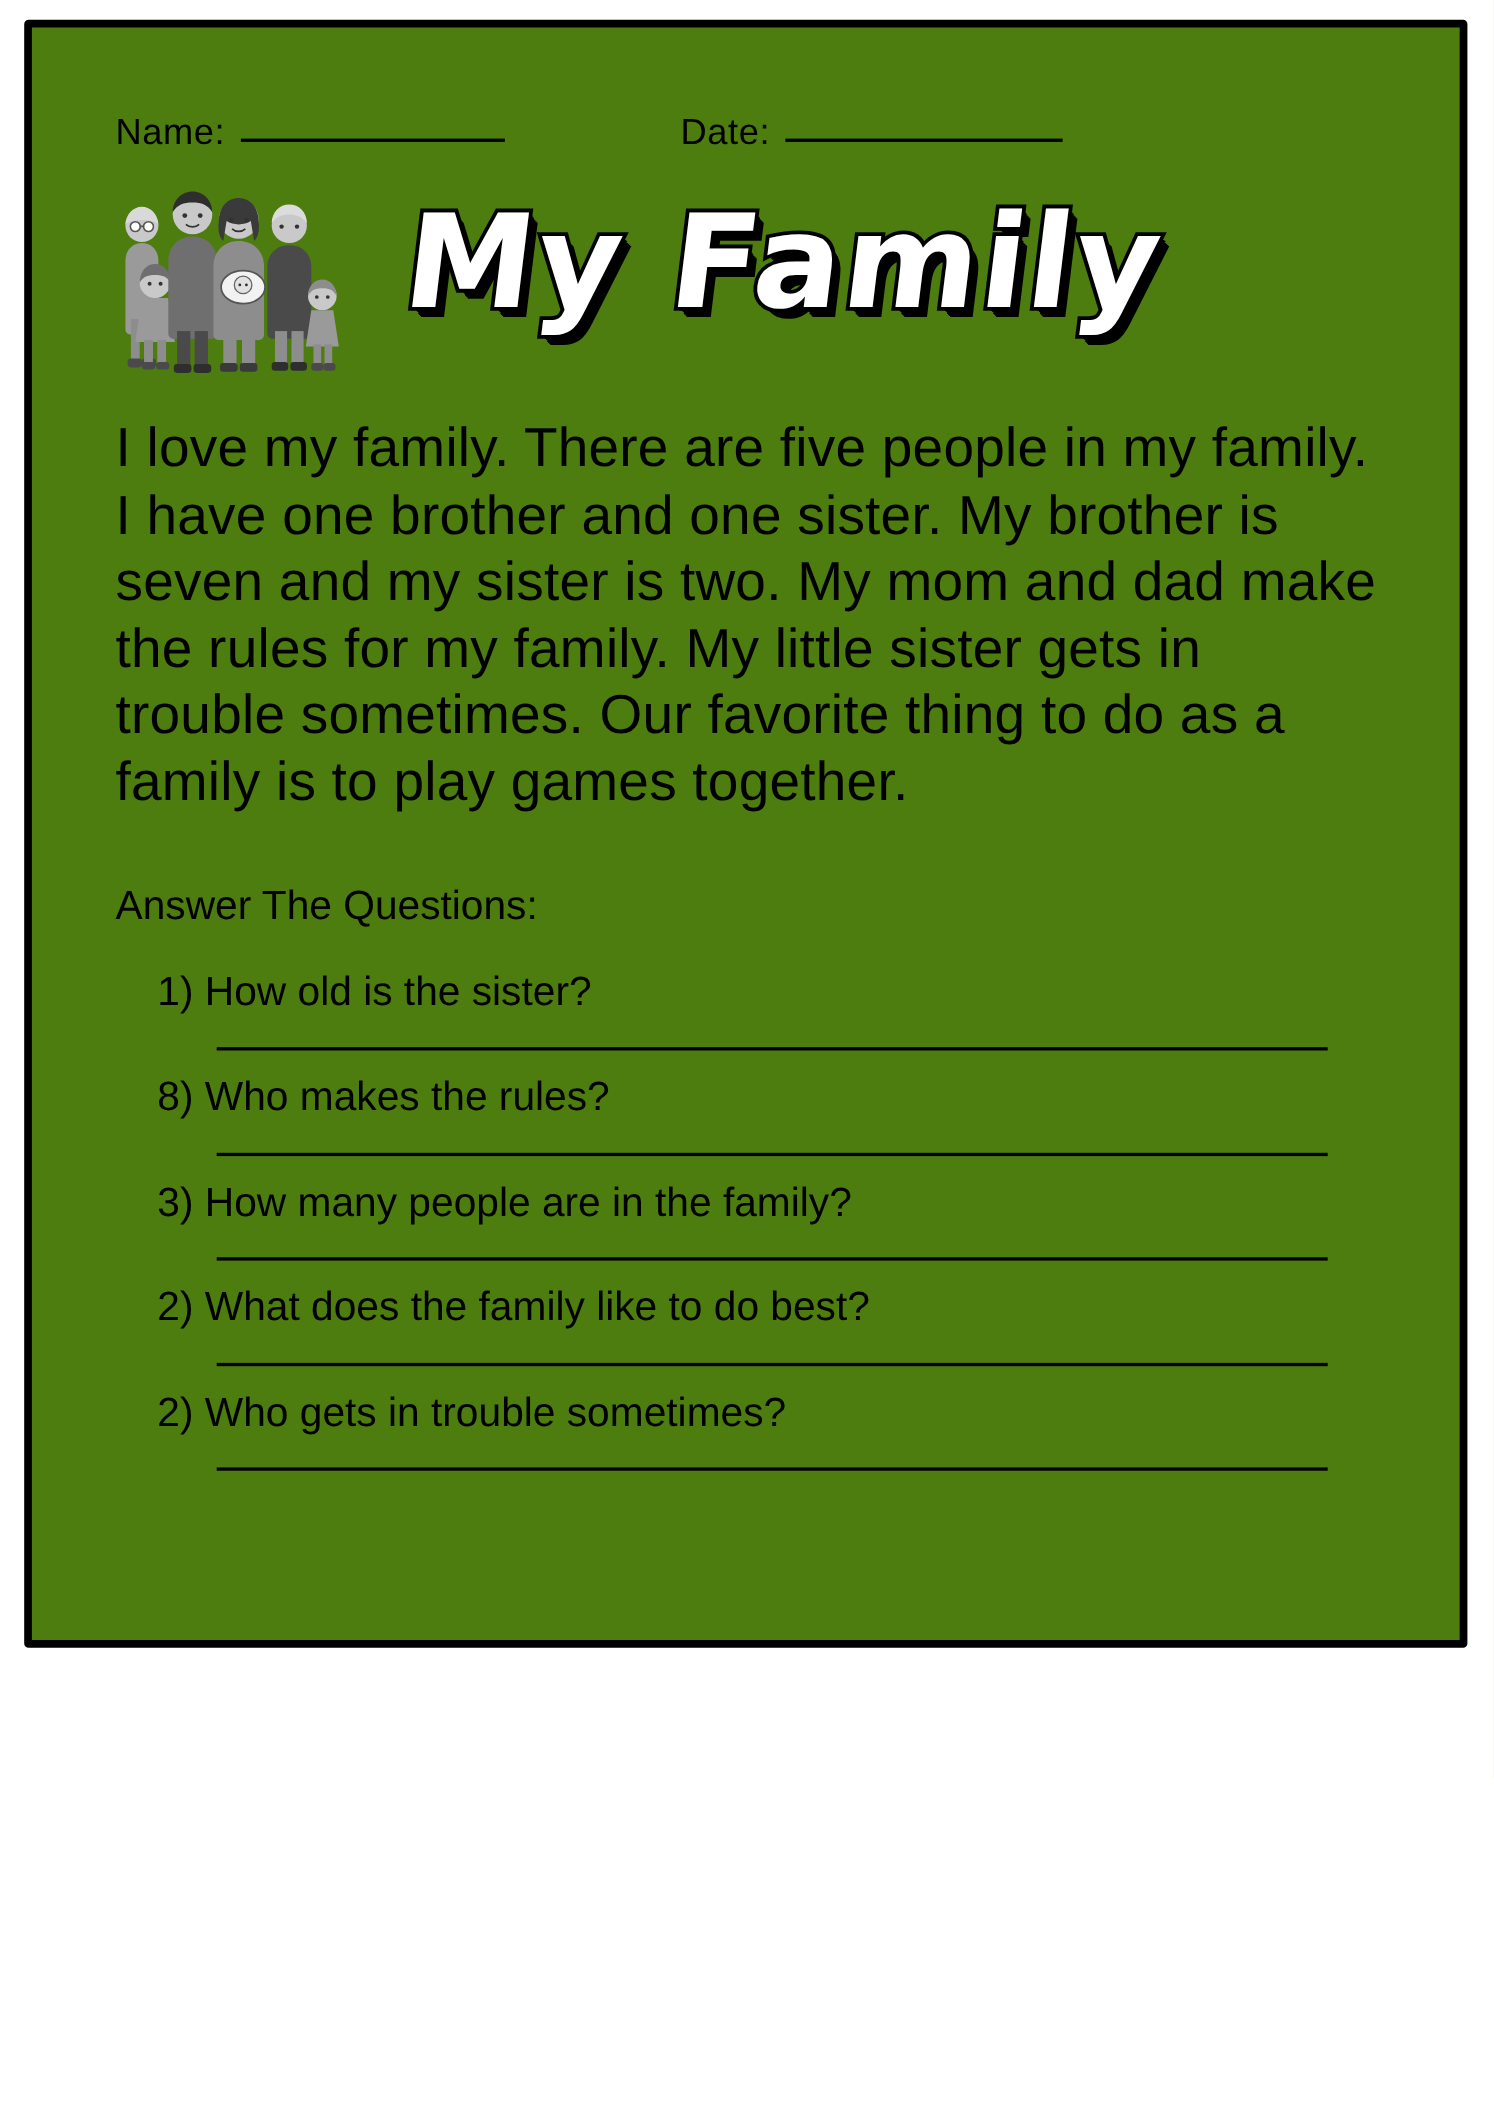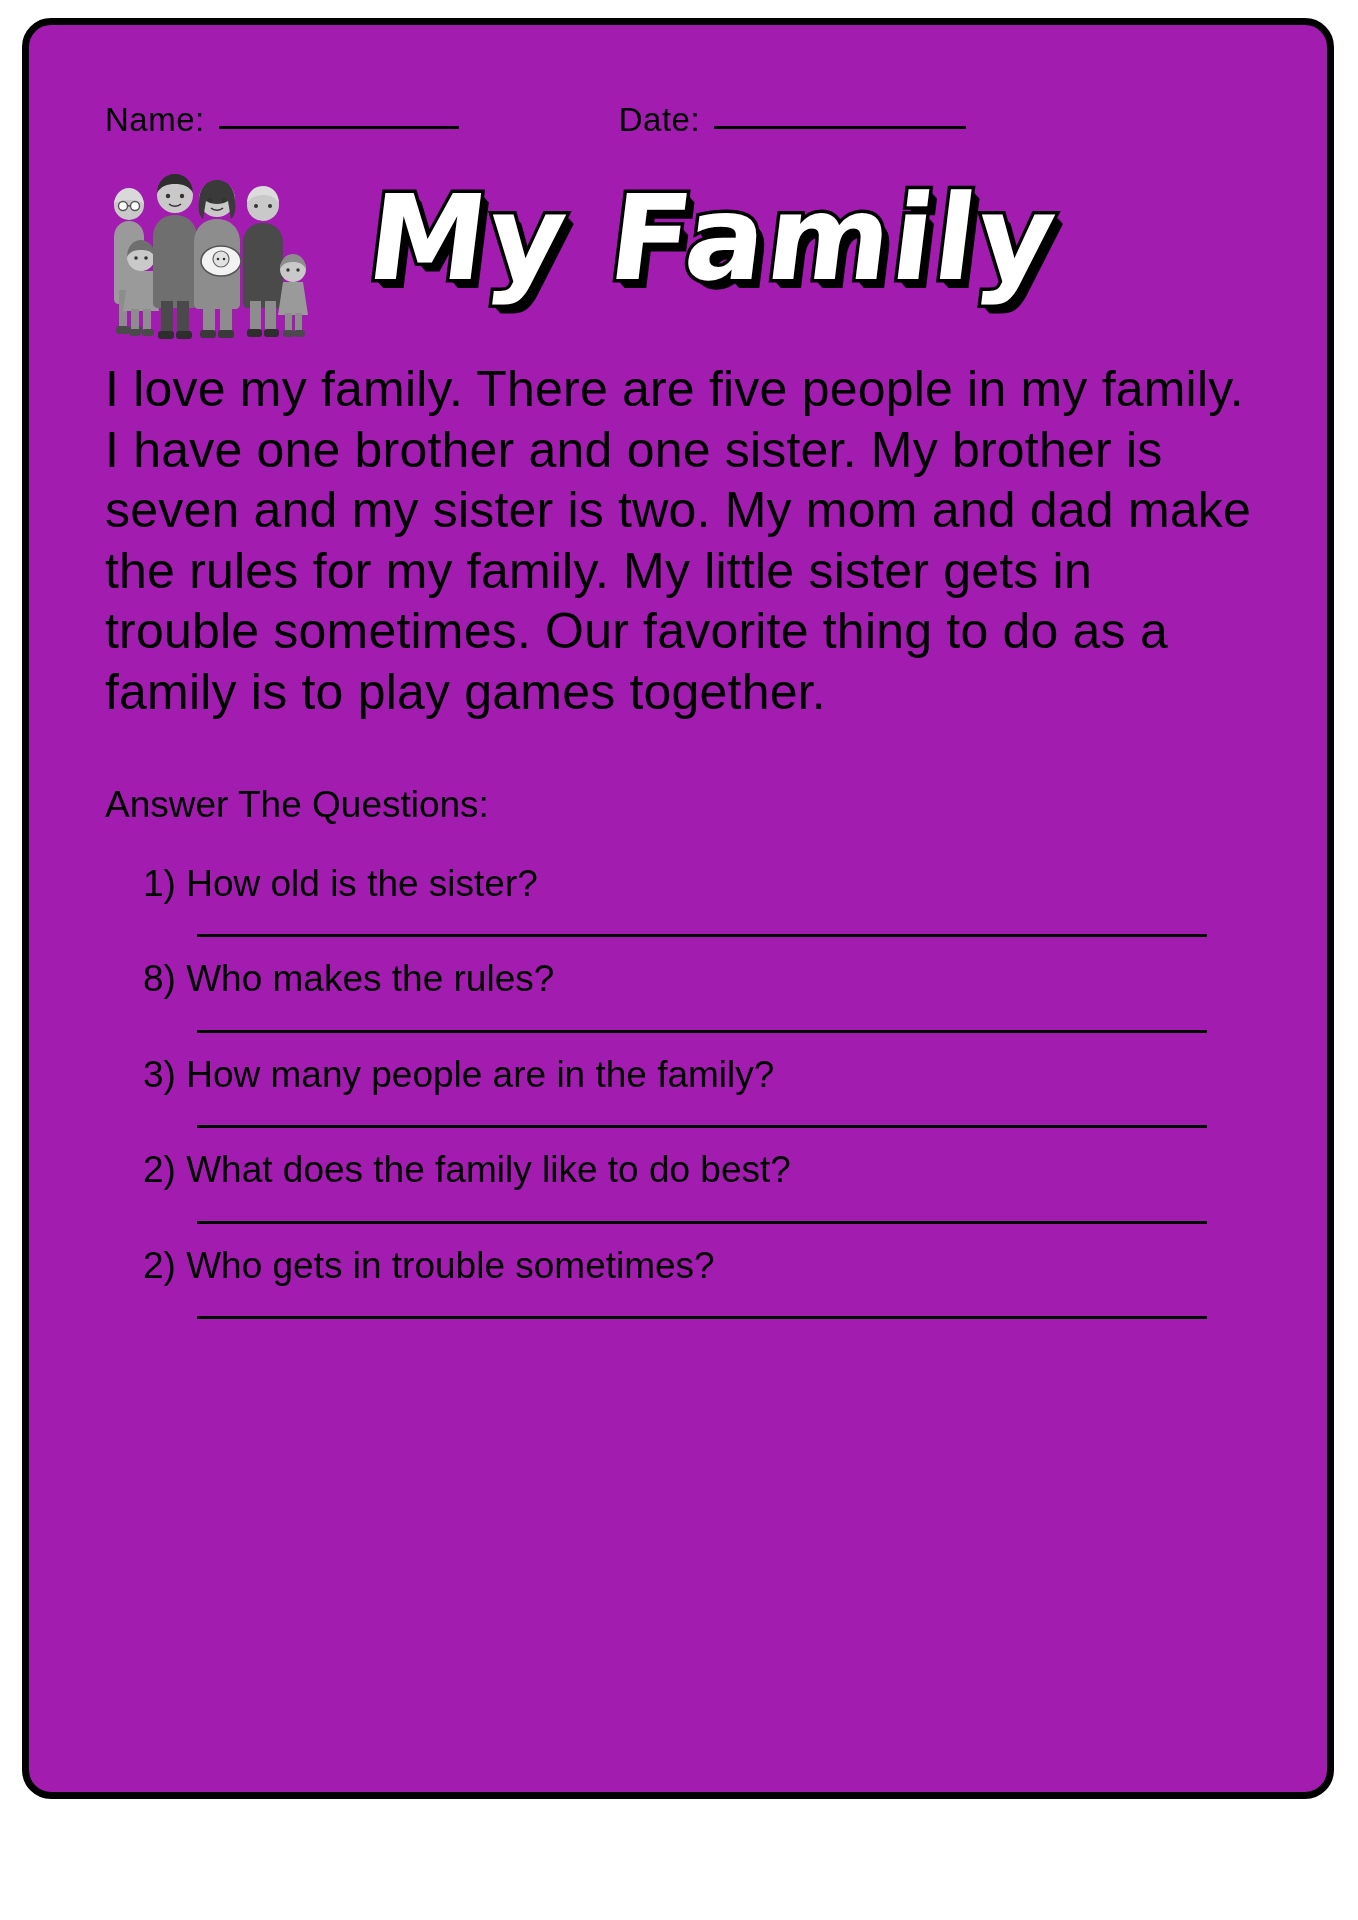--- a/index.html
+++ b/index.html
@@ -12,25 +12,25 @@
     height: 1920px;
     font-family: "Liberation Sans", sans-serif;
     color: #000000;
     overflow: hidden;
   }
   .page {
     position: absolute;
     left: 22px;
     top: 18px;
     width: 1312px;
-    height: 1781px;
+    height: 1480px;
     box-sizing: border-box;
     border: 7px solid #000000;
-    border-radius: 29px;
-    background: #a21caf;
+    border-radius: 4px;
+    background: #4d7c0f;
   }
   .inner {
     position: absolute;
     left: 0;
     top: 0;
     right: 0;
     bottom: 0;
     padding: 62px 76px 0 76px;
     box-sizing: border-box;
   }
@@ -91,21 +91,21 @@
       8px 8px 0 #000,
       7px 7px 0 #000,
       6px 6px 0 #000,
       5px 5px 0 #000,
       4px 4px 0 #000;
     transform: skewX(-7deg);
   }
 
   
   .passage {
-    margin-top: 8px;
+    margin-top: 26px;
     font-size: 50px;
     line-height: 1.21;
     letter-spacing: 0.2px;
     font-weight: 400;
   }
 
   
   .answer-head {
     margin-top: 62px;
     font-size: 37px;

